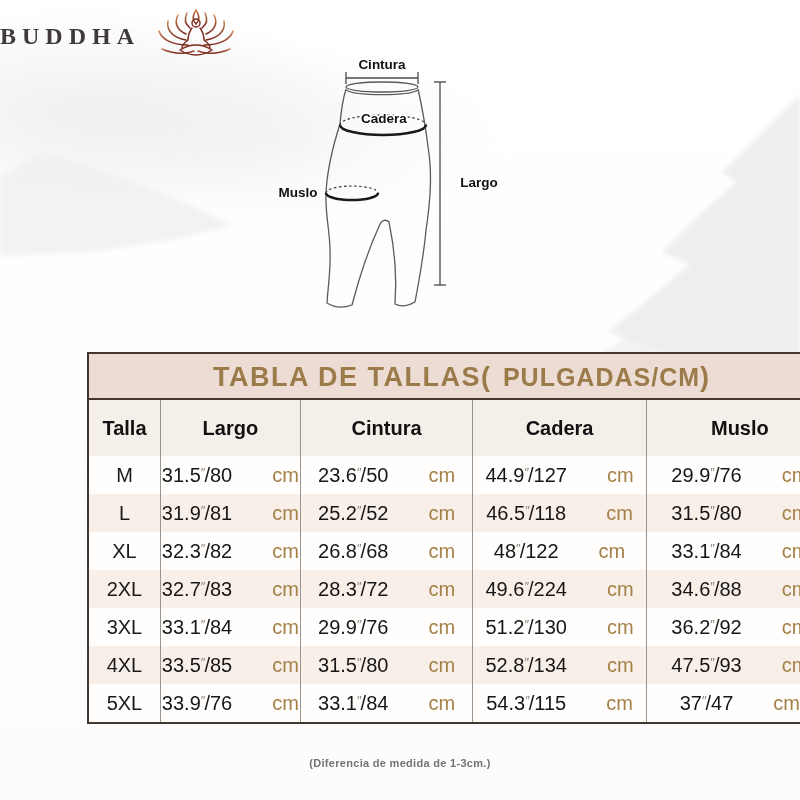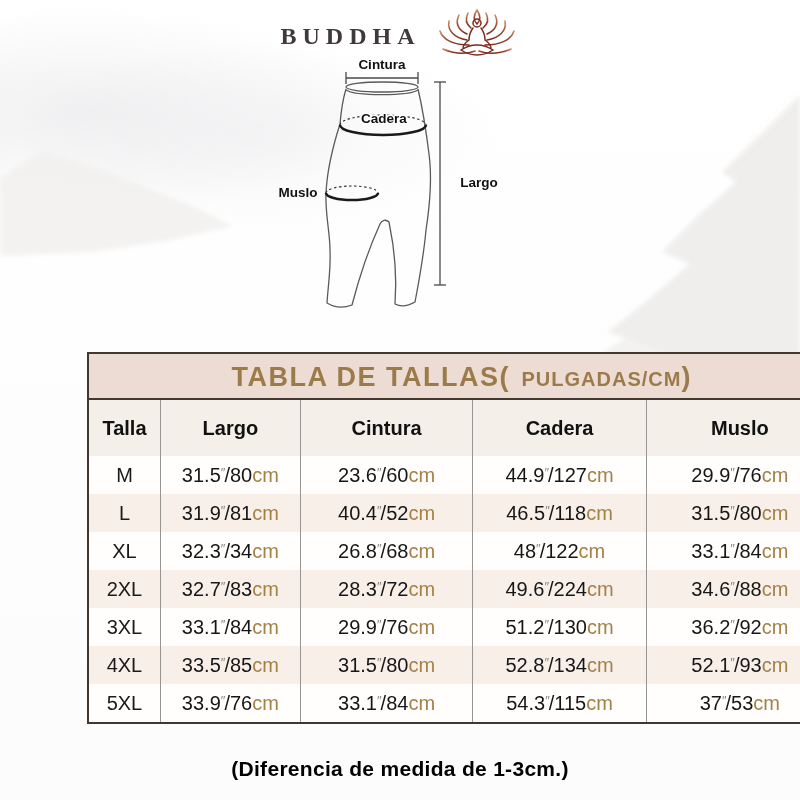--- a/index.html
+++ b/index.html
@@ -15,55 +15,55 @@
     position:absolute;inset:0;
     background:
       radial-gradient(ellipse 420px 150px at 10% 14%, rgba(226,226,229,.50), rgba(226,226,229,0) 70%),
       radial-gradient(ellipse 330px 130px at 32% 17%, rgba(232,232,235,.38), rgba(232,232,235,0) 72%),
       linear-gradient(#ffffff,#fcfcfc);
   }
   .bg-mountains{position:absolute;inset:0;}
 
   
   .logo{position:absolute;top:6px;left:0;width:100%;height:60px;
-        display:flex;align-items:center;justify-content:center;gap:13px;}
+        display:flex;align-items:center;gap:13px;}
   .brand-text{font-family:"Liberation Serif",serif;font-size:24px;letter-spacing:6px;
               color:#3f3a39;font-weight:600;}
 
   
   .diagram{position:absolute;left:258px;top:54px;}
   .diagram text{font-family:"Liberation Sans",sans-serif;font-size:13.5px;font-weight:bold;fill:#111;}
   .halo{paint-order:stroke;stroke:#ffffff;stroke-width:3px;stroke-linejoin:round;}
 
   
   .size-chart{position:absolute;left:87px;top:352px;width:748px;
               border:2px solid #423830;background:#f9a8d4;box-sizing:border-box;}
   .chart-title{height:46px;background:#eddcd3;border-bottom:2px solid #423830;
                display:flex;align-items:baseline;justify-content:center;
                color:#9c7b4b;font-weight:bold;padding-top:2px;box-sizing:border-box;}
   .t-main{font-size:27px;letter-spacing:1.5px;line-height:42px;}
   .t-paren{font-size:27px;line-height:42px;}
-  .t-sub{font-size:20px;letter-spacing:1px;line-height:42px;margin-left:13px;}
+  .t-sub{font-size:25px;letter-spacing:1px;line-height:42px;margin-left:13px;}
 
   table{width:100%;border-collapse:collapse;table-layout:fixed;}
   th,td{border-left:1px solid #989490;text-align:center;vertical-align:middle;padding:0;}
   th:first-child,td:first-child{border-left:none;}
   thead th{height:56px;background:#f5efe9;font-size:20px;font-weight:bold;color:#111;}
   tbody tr{height:38px;}
   tbody tr:nth-child(even){background:#f8efe9;}
   tbody tr:nth-child(odd){background:#fffefd;}
   td{font-size:20px;color:#161616;}
   .size-cell{font-size:20px;color:#1a1a1a;}
   .mark{color:#8d867c;font-size:13px;position:relative;top:-5px;letter-spacing:-1px;}
   .slash{color:#161616;}
   .cmval{color:#161616;}
-  .cmunit{color:#a38147;}
+  .cmunit{color:#a38147;padding-left:40px;}
 
   .footnote{position:absolute;top:757px;left:0;width:100%;text-align:center;
-            font-size:21px;font-weight:bold;color:#000000;letter-spacing:.3px;}
+            font-size:11px;font-weight:bold;color:#737373;letter-spacing:.3px;}
 </style>
 </head>
 <body>
 
 <div class="stage">
 
   <div class="bg-wash"></div>
 
   <svg class="bg-mountains" width="800" height="800" viewBox="0 0 800 800" aria-hidden="true">
     <defs>
@@ -166,34 +166,34 @@
           <th>Largo</th>
           <th>Cintura</th>
           <th>Cadera</th>
           <th>Muslo</th>
         </tr>
       </thead>
       <tbody>
           <tr>
     <td class="size-cell">M</td>
     <td class="m-cell"><span class="inch">31.5</span><span class="mark">″</span><span class="slash">/</span><span class="cmval">80</span><span class="cmunit">cm</span></td>
-    <td class="m-cell"><span class="inch">23.6</span><span class="mark">″</span><span class="slash">/</span><span class="cmval">60</span><span class="cmunit">cm</span></td>
+    <td class="m-cell"><span class="inch">23.6</span><span class="mark">″</span><span class="slash">/</span><span class="cmval">50</span><span class="cmunit">cm</span></td>
     <td class="m-cell"><span class="inch">44.9</span><span class="mark">″</span><span class="slash">/</span><span class="cmval">127</span><span class="cmunit">cm</span></td>
     <td class="m-cell"><span class="inch">29.9</span><span class="mark">″</span><span class="slash">/</span><span class="cmval">76</span><span class="cmunit">cm</span></td>
   </tr>
           <tr>
     <td class="size-cell">L</td>
     <td class="m-cell"><span class="inch">31.9</span><span class="mark">″</span><span class="slash">/</span><span class="cmval">81</span><span class="cmunit">cm</span></td>
-    <td class="m-cell"><span class="inch">40.4</span><span class="mark">″</span><span class="slash">/</span><span class="cmval">52</span><span class="cmunit">cm</span></td>
+    <td class="m-cell"><span class="inch">25.2</span><span class="mark">″</span><span class="slash">/</span><span class="cmval">52</span><span class="cmunit">cm</span></td>
     <td class="m-cell"><span class="inch">46.5</span><span class="mark">″</span><span class="slash">/</span><span class="cmval">118</span><span class="cmunit">cm</span></td>
     <td class="m-cell"><span class="inch">31.5</span><span class="mark">″</span><span class="slash">/</span><span class="cmval">80</span><span class="cmunit">cm</span></td>
   </tr>
           <tr>
     <td class="size-cell">XL</td>
-    <td class="m-cell"><span class="inch">32.3</span><span class="mark">″</span><span class="slash">/</span><span class="cmval">34</span><span class="cmunit">cm</span></td>
+    <td class="m-cell"><span class="inch">32.3</span><span class="mark">″</span><span class="slash">/</span><span class="cmval">82</span><span class="cmunit">cm</span></td>
     <td class="m-cell"><span class="inch">26.8</span><span class="mark">″</span><span class="slash">/</span><span class="cmval">68</span><span class="cmunit">cm</span></td>
     <td class="m-cell"><span class="inch">48</span><span class="mark">″</span><span class="slash">/</span><span class="cmval">122</span><span class="cmunit">cm</span></td>
     <td class="m-cell"><span class="inch">33.1</span><span class="mark">″</span><span class="slash">/</span><span class="cmval">84</span><span class="cmunit">cm</span></td>
   </tr>
           <tr>
     <td class="size-cell">2XL</td>
     <td class="m-cell"><span class="inch">32.7</span><span class="mark">″</span><span class="slash">/</span><span class="cmval">83</span><span class="cmunit">cm</span></td>
     <td class="m-cell"><span class="inch">28.3</span><span class="mark">″</span><span class="slash">/</span><span class="cmval">72</span><span class="cmunit">cm</span></td>
     <td class="m-cell"><span class="inch">49.6</span><span class="mark">″</span><span class="slash">/</span><span class="cmval">224</span><span class="cmunit">cm</span></td>
     <td class="m-cell"><span class="inch">34.6</span><span class="mark">″</span><span class="slash">/</span><span class="cmval">88</span><span class="cmunit">cm</span></td>
@@ -203,27 +203,27 @@
     <td class="m-cell"><span class="inch">33.1</span><span class="mark">″</span><span class="slash">/</span><span class="cmval">84</span><span class="cmunit">cm</span></td>
     <td class="m-cell"><span class="inch">29.9</span><span class="mark">″</span><span class="slash">/</span><span class="cmval">76</span><span class="cmunit">cm</span></td>
     <td class="m-cell"><span class="inch">51.2</span><span class="mark">″</span><span class="slash">/</span><span class="cmval">130</span><span class="cmunit">cm</span></td>
     <td class="m-cell"><span class="inch">36.2</span><span class="mark">″</span><span class="slash">/</span><span class="cmval">92</span><span class="cmunit">cm</span></td>
   </tr>
           <tr>
     <td class="size-cell">4XL</td>
     <td class="m-cell"><span class="inch">33.5</span><span class="mark">″</span><span class="slash">/</span><span class="cmval">85</span><span class="cmunit">cm</span></td>
     <td class="m-cell"><span class="inch">31.5</span><span class="mark">″</span><span class="slash">/</span><span class="cmval">80</span><span class="cmunit">cm</span></td>
     <td class="m-cell"><span class="inch">52.8</span><span class="mark">″</span><span class="slash">/</span><span class="cmval">134</span><span class="cmunit">cm</span></td>
-    <td class="m-cell"><span class="inch">52.1</span><span class="mark">″</span><span class="slash">/</span><span class="cmval">93</span><span class="cmunit">cm</span></td>
+    <td class="m-cell"><span class="inch">47.5</span><span class="mark">″</span><span class="slash">/</span><span class="cmval">93</span><span class="cmunit">cm</span></td>
   </tr>
           <tr>
     <td class="size-cell">5XL</td>
     <td class="m-cell"><span class="inch">33.9</span><span class="mark">″</span><span class="slash">/</span><span class="cmval">76</span><span class="cmunit">cm</span></td>
     <td class="m-cell"><span class="inch">33.1</span><span class="mark">″</span><span class="slash">/</span><span class="cmval">84</span><span class="cmunit">cm</span></td>
     <td class="m-cell"><span class="inch">54.3</span><span class="mark">″</span><span class="slash">/</span><span class="cmval">115</span><span class="cmunit">cm</span></td>
-    <td class="m-cell"><span class="inch">37</span><span class="mark">″</span><span class="slash">/</span><span class="cmval">53</span><span class="cmunit">cm</span></td>
+    <td class="m-cell"><span class="inch">37</span><span class="mark">″</span><span class="slash">/</span><span class="cmval">47</span><span class="cmunit">cm</span></td>
   </tr>
         </tbody>
     </table>
   </section>
 
   <div class="footnote">(Diferencia de medida de 1-3cm.)</div>
 </div>
 
 </body></html>

